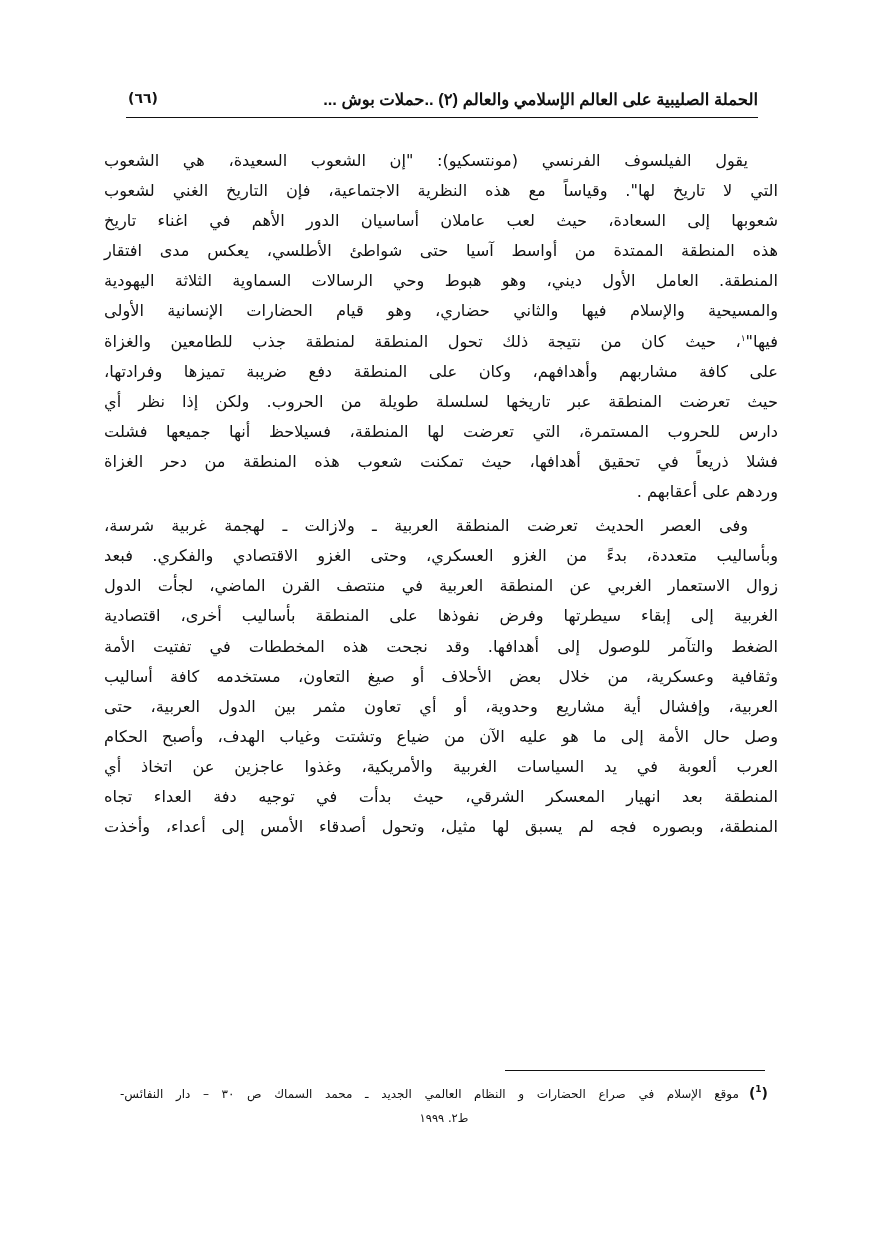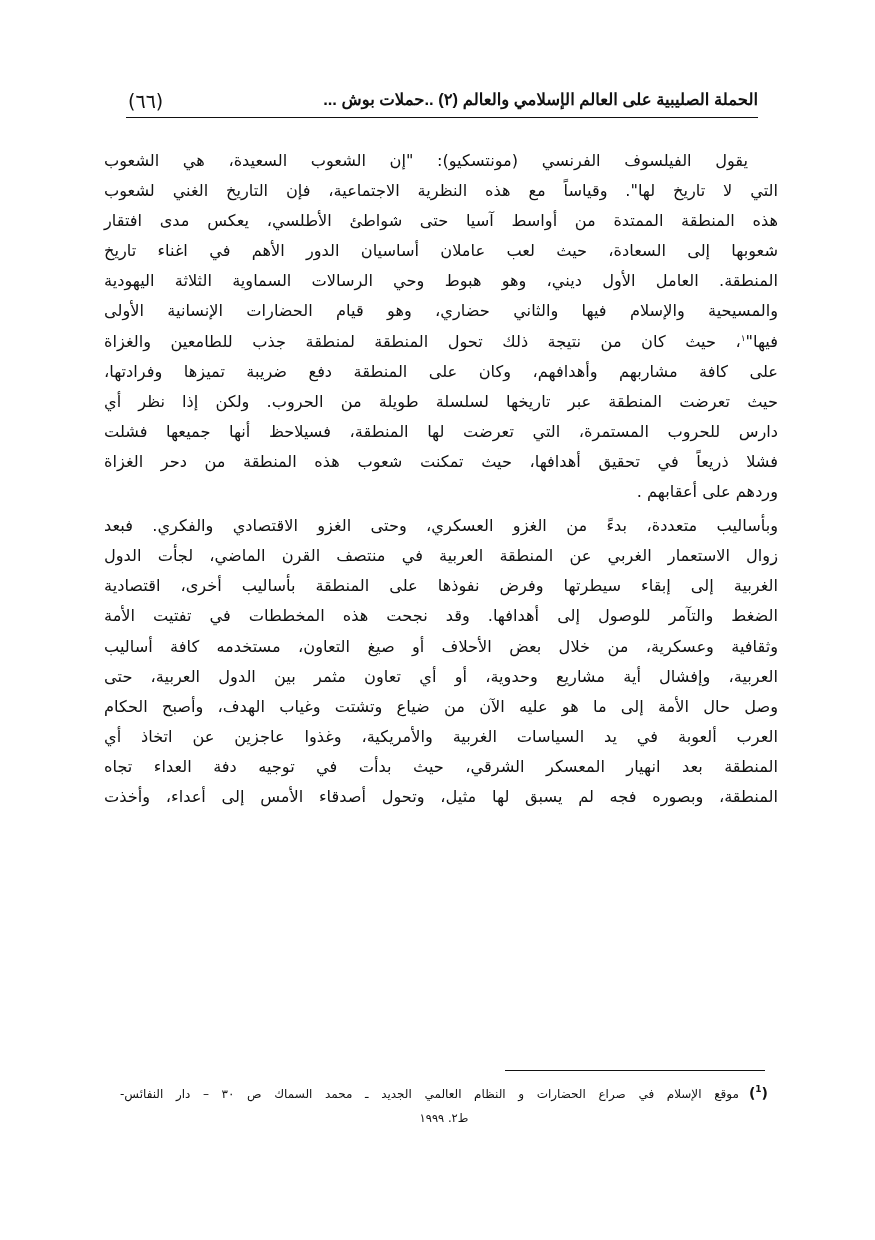--- a/index.html
+++ b/index.html
@@ -32,22 +32,22 @@
       font-weight: bold;
       font-size: 16.5px;
       white-space: nowrap;
       letter-spacing: -0.3px;
     }
     .header-page-num {
       position: absolute;
       left: 2px;
       top: 4px;
       font-family: "DejaVu Sans", sans-serif;
-      font-weight: normal;
-      font-size: 19px;
+      font-weight: bold;
+      font-size: 14px;
       white-space: nowrap;
       text-align: center;
     }
     .body-text {
       position: absolute;
       left: 104px;
       top: 146px;
       width: 674px;
       direction: rtl;
       text-align: justify;
@@ -120,33 +120,34 @@
 
 <div class="page-header">
   <span class="header-title">الحملة الصليبية على العالم الإسلامي والعالم (٢) ..حملات بوش ...</span>
   <span class="header-page-num">(٦٦)</span>
 </div>
 
 <div class="body-text">
   <div class="paragraph">
     <span class="line indent">يقول الفيلسوف الفرنسي (مونتسكيو): "إن الشعوب السعيدة، هي الشعوب</span>
     <span class="line">التي لا تاريخ لها". وقياساً مع هذه النظرية الاجتماعية، فإن التاريخ الغني لشعوب</span>
+    <span class="line">شعوبها إلى السعادة، حيث لعب عاملان أساسيان الدور الأهم في اغناء تاريخ</span>
     <span class="line">هذه المنطقة الممتدة من أواسط آسيا حتى شواطئ الأطلسي، يعكس مدى افتقار</span>
-    <span class="line">شعوبها إلى السعادة، حيث لعب عاملان أساسيان الدور الأهم في اغناء تاريخ</span>
     <span class="line">المنطقة. العامل الأول ديني، وهو هبوط وحي الرسالات السماوية الثلاثة اليهودية</span>
     <span class="line">والمسيحية والإسلام فيها والثاني حضاري، وهو قيام الحضارات الإنسانية الأولى</span>
     <span class="line"><span>فيها"</span><span class="fn-ref">١</span><span>، حيث كان من نتيجة ذلك تحول المنطقة لمنطقة جذب للطامعين والغزاة</span></span>
     <span class="line">على كافة مشاربهم وأهدافهم، وكان على المنطقة دفع ضريبة تميزها وفرادتها،</span>
     <span class="line">حيث تعرضت المنطقة عبر تاريخها لسلسلة طويلة من الحروب. ولكن إذا نظر أي</span>
     <span class="line">دارس للحروب المستمرة، التي تعرضت لها المنطقة، فسيلاحظ أنها جميعها فشلت</span>
     <span class="line">فشلا ذريعاً في تحقيق أهدافها، حيث تمكنت شعوب هذه المنطقة من دحر الغزاة</span>
     <span class="line last">وردهم على أعقابهم .</span>
   </div>
   <div class="para-gap"></div>
   <div class="paragraph">
+    <span class="line indent">وفى العصر الحديث تعرضت المنطقة العربية ـ ولازالت ـ لهجمة غربية شرسة،</span>
     <span class="line">وبأساليب متعددة، بدءً من الغزو العسكري، وحتى الغزو الاقتصادي والفكري. فبعد</span>
     <span class="line">زوال الاستعمار الغربي عن المنطقة العربية في منتصف القرن الماضي، لجأت الدول</span>
     <span class="line">الغربية إلى إبقاء سيطرتها وفرض نفوذها على المنطقة بأساليب أخرى، اقتصادية</span>
     <span class="line">الضغط والتآمر للوصول إلى أهدافها. وقد نجحت هذه المخططات في تفتيت الأمة</span>
     <span class="line">وثقافية وعسكرية، من خلال بعض الأحلاف أو صيغ التعاون، مستخدمه كافة أساليب</span>
     <span class="line">العربية، وإفشال أية مشاريع وحدوية، أو أي تعاون مثمر بين الدول العربية، حتى</span>
     <span class="line">وصل حال الأمة إلى ما هو عليه الآن من ضياع وتشتت وغياب الهدف، وأصبح الحكام</span>
     <span class="line">العرب ألعوبة في يد السياسات الغربية والأمريكية، وغذوا عاجزين عن اتخاذ أي</span>
     <span class="line">المنطقة بعد انهيار المعسكر الشرقي، حيث بدأت في توجيه دفة العداء تجاه</span>
     <span class="line">المنطقة، وبصوره فجه لم يسبق لها مثيل، وتحول أصدقاء الأمس إلى أعداء، وأخذت</span>

